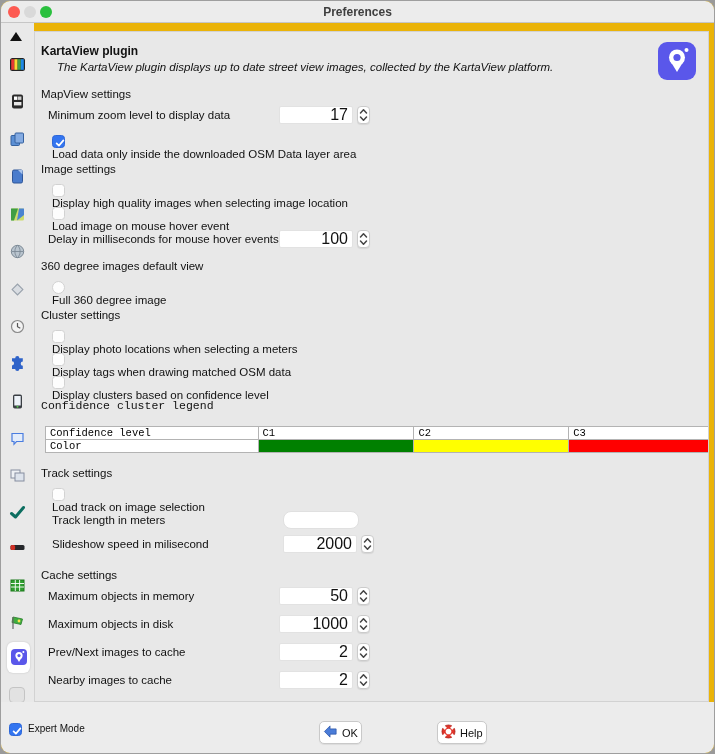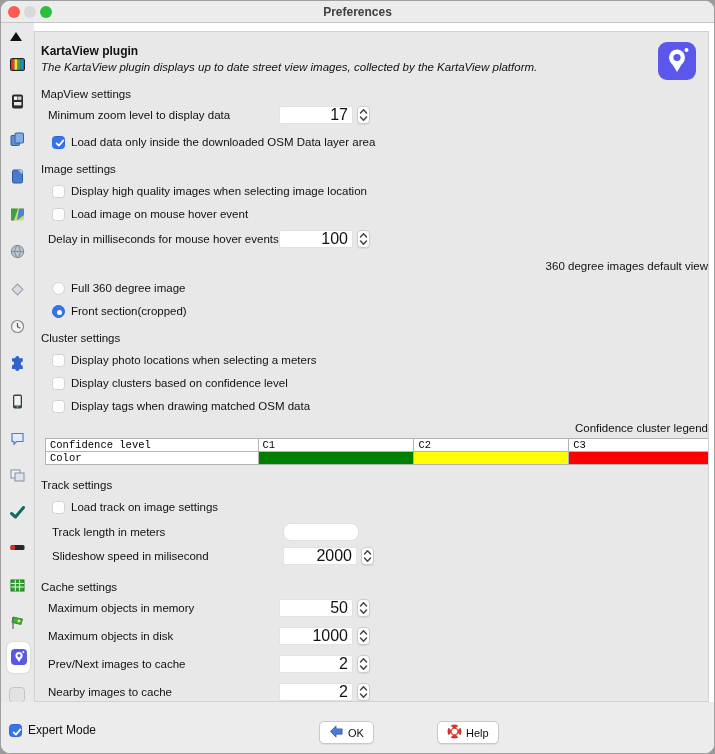--- a/index.html
+++ b/index.html
@@ -1,18 +1,18 @@
 <!DOCTYPE html>
 <html><head>
 <meta charset="utf-8">
 <style>
   * { margin:0; padding:0; box-sizing:border-box; }
   html,body { background:#9a9a9a; font-family:"Liberation Sans", sans-serif; }
   .window{
-    position:relative; width:715px; height:754px; background:#ffffff;
+    position:relative; width:715px; height:754px; background:#eab308;
     border:1px solid #9e9e9e; border-radius:10px; overflow:hidden;
   }
   
   .titlebar{
     position:absolute; left:0; top:0; right:0; height:22px;
     background:#ececec; border-bottom:1px solid #c6c6c6;
   }
   .tl{ position:absolute; top:5px; width:12px; height:12px; border-radius:50%; }
   .tl.close{ left:7px; }
   .tl.min{ left:23px; }
@@ -43,24 +43,24 @@
     position:absolute; left:8px; top:664px; width:16px; height:16px;
     background:#e2e2e2; border:1px solid #c4c4c4; border-radius:4px;
   }
   
   .pane{
     position:absolute; left:33px; right:5px; top:30px; bottom:51px;
     border:1px solid #d2d2d2; background:#e8e8e8; overflow:hidden;
   }
   .pane-inner{ position:relative; padding:12px 0 0 6px; font-size:11.5px; color:#111; }
   .hdr-title{ font-weight:bold; font-size:12px; margin-bottom:3px; }
-  .hdr-desc{ font-style:italic; font-size:11.5px; margin-bottom:15px; }
+  .hdr-desc{ font-style:italic; font-size:11.5px; margin-bottom:15px;margin-left:16px; }
   .kv-logo{ position:absolute; top:10px; right:12px; width:38px; height:38px; }
   .sec{ margin-left:0; margin-top:14px; margin-bottom:6px; }
-  .sec.tight{ margin-top:10px;text-align:right; }
+  .sec.tight{ margin-top:10px; }
   .subsec{ margin-left:4px; margin-top:8px; margin-bottom:4px; }
   
   .frow{ position:relative; height:20px; margin:4px 0 4px 7px; }
   .frow .flabel{ position:absolute; left:0; top:3px; }
   .spin-field{
     position:absolute; left:231px; top:0; width:74px; height:18px;
     border:1px solid #e2e2e2; border-radius:2px; background:#fff;
     font-family:"Liberation Sans", sans-serif; font-size:16px; text-align:right;
     padding-right:4px; color:#111; outline:none;
   }
@@ -68,21 +68,21 @@
     position:absolute; left:231px; top:0; width:76px; height:18px;
     border:1px solid #e0e0e0; border-radius:8px; background:#fff;
     font-family:"Liberation Sans", sans-serif; font-size:12px; padding:0 6px; outline:none;
   }
   .stepper{
     position:absolute; left:309px; top:0; width:13px; height:18px;
     background:#fff; border:1px solid #cbcbcb; border-radius:4px;
     box-shadow:0 1px 1px rgba(0,0,0,.08); cursor:pointer;
   }
   
-  .cbrow{ display:flex; align-items:center; margin:9px 0 9px 11px; height:14px; }
+  .cbrow{ display:flex; align-items:flex-start; margin:9px 0 9px 11px; height:14px;flex-direction:column; }
   .checkbox{
     width:13px; height:13px; border-radius:3.5px; background:#fdfdfd;
     border:1px solid #d2d2d2; margin-right:6px; flex:0 0 auto; cursor:pointer; position:relative;
   }
   .checkbox.checked{ background:#3375f0; border-color:#2d67d8; }
   .checkbox.checked svg{ position:absolute; left:0.5px; top:0.5px; }
   .radio{
     width:13px; height:13px; border-radius:50%; background:#fdfdfd;
     border:1px solid #d2d2d2; margin-right:6px; flex:0 0 auto; cursor:pointer; position:relative;
   }
@@ -93,24 +93,24 @@
   }
   
   .legend{ margin:3px 0 0 4px; width:680px; border:1px solid #9b9b9b; background:#fff; border-collapse:collapse;font-family:Liberation Mono, monospace; }
   .legend td{
     border:1px solid #b3b3b3; height:13px; font-size:10.5px; padding:0 0 0 4px;
     color:#000; background:#fff; overflow:hidden; white-space:nowrap;
   }
   .legend .swatch{ padding:0; }
   
   .footer{ position:absolute; left:0; bottom:0; right:0; height:51px; background:#ececec; }
-  .expert{ position:absolute; left:8px; top:21px; display:flex; align-items:flex-end; font-size:12px; color:#111; }
+  .expert{ position:absolute; left:8px; top:21px; display:flex; align-items:flex-start; font-size:10px; color:#111; }
   .btn{
     position:absolute; top:19px; height:23px; display:flex; align-items:center; gap:4px;
-    background:#fff; border:1px solid #c9c9c9; border-radius:5px; padding:0 9px;
+    background:#fff; border:1px solid #c9c9c9; border-radius:5px; padding:0 3px;
     font-family:"Liberation Sans", sans-serif; font-size:11px; color:#111; cursor:pointer;
     box-shadow:0 1px 1px rgba(0,0,0,.07);
   }
   .btn-ok{ left:318px; }
   .btn-cancel{ left:371px;margin-top:35px; }
   .btn-help{ left:436px; }
 </style>
 </head>
 <body>
 
@@ -289,39 +289,35 @@
               <path d="M2.5 6 L5.5 2.8 L8.5 6" stroke="#444" stroke-width="1.5" fill="none" stroke-linecap="round" stroke-linejoin="round"></path>
               <path d="M2.5 10 L5.5 13.2 L8.5 10" stroke="#444" stroke-width="1.5" fill="none" stroke-linecap="round" stroke-linejoin="round"></path>
             </svg></span>
       </div>
 
       <div class="sec tight">360 degree images default view</div>
       <div class="cbrow">
         <span class="radio"></span>
         <span>Full 360 degree image</span>
       </div>
-      <div class="cbrow">
-        <span class="radio selected"></span>
-        <span>Front section(cropped)</span>
-      </div>
 
       <div class="sec">Cluster settings</div>
       <div class="cbrow">
         <span class="checkbox"></span>
         <span>Display photo locations when selecting a meters</span>
       </div>
       <div class="cbrow">
         <span class="checkbox"></span>
+        <span>Display tags when drawing matched OSM data</span>
+      </div>
+      <div class="cbrow">
+        <span class="checkbox"></span>
         <span>Display clusters based on confidence level</span>
       </div>
-      <div class="cbrow">
-        <span class="checkbox"></span>
-        <span>Display tags when drawing matched OSM data</span>
-      </div>
-      <div class="sec tight" style="margin-top:6px; margin-bottom:4px;">Confidence cluster legend</div>
+      <div class="sec tight" style="margin-top:6px; margin-bottom:14px;font-family:Liberation Mono, monospace;">Confidence cluster legend</div>
 
       <table class="legend">
         <tbody>
             <tr>
           <td style="width:206px">Confidence level</td>
           <td style="width:151px">C1</td>
           <td style="width:150px">C2</td>
           <td style="width:151px">C3</td>
         </tr>
         <tr>
@@ -329,21 +325,21 @@
           <td class="swatch" style="background: rgb(0, 128, 0);"></td>
           <td class="swatch" style="background: rgb(255, 255, 0);"></td>
           <td class="swatch" style="background: rgb(255, 0, 0);"></td>
         </tr>
       </tbody>
         </table>
 
       <div class="sec" style="">Track settings</div>
       <div class="cbrow">
         <span class="checkbox"></span>
-        <span>Load track on image settings</span>
+        <span>Load track on image selection</span>
       </div>
       <div class="frow" style="margin-left:11px">
         <span class="flabel">Track length in meters</span>
         <input class="text-field" type="text" value="" style="">
       </div>
       <div class="frow" style="margin-left:11px">
         <span class="flabel">Slideshow speed in milisecond</span>
         <input class="spin-field" type="text" value="2000" style="">
         <span class="stepper"><svg width="11" height="16" viewBox="0 0 11 16">
               <path d="M2.5 6 L5.5 2.8 L8.5 6" stroke="#444" stroke-width="1.5" fill="none" stroke-linecap="round" stroke-linejoin="round"></path>

